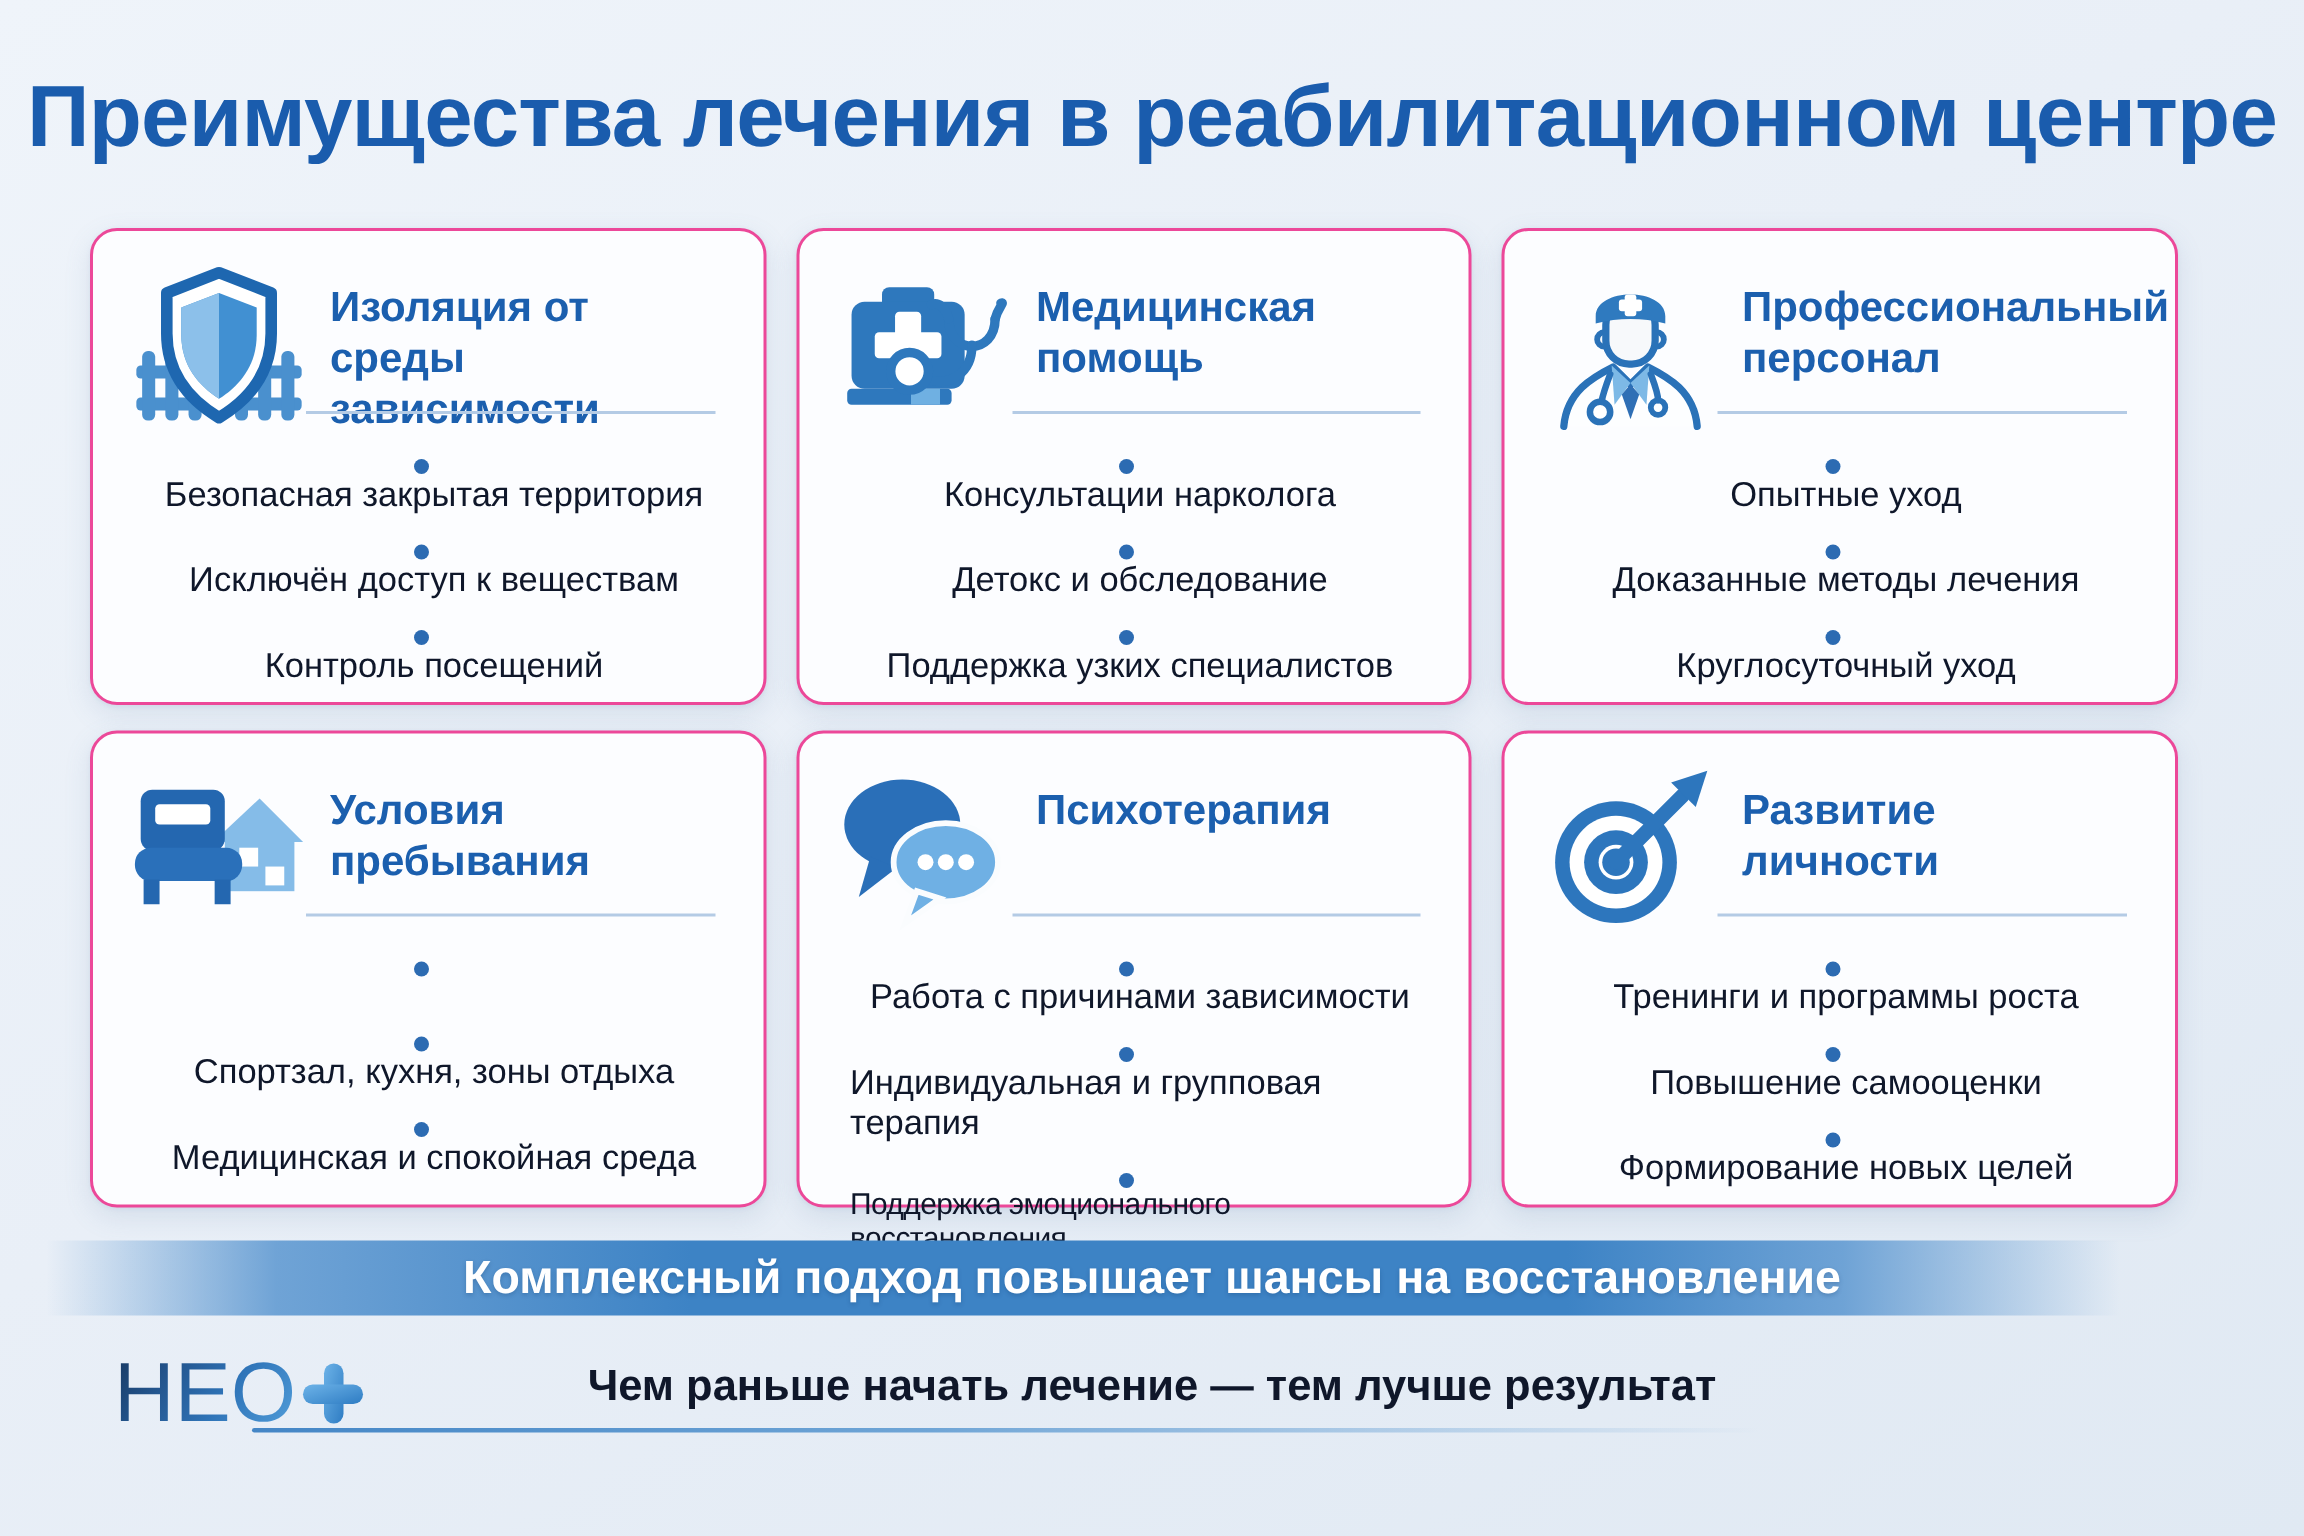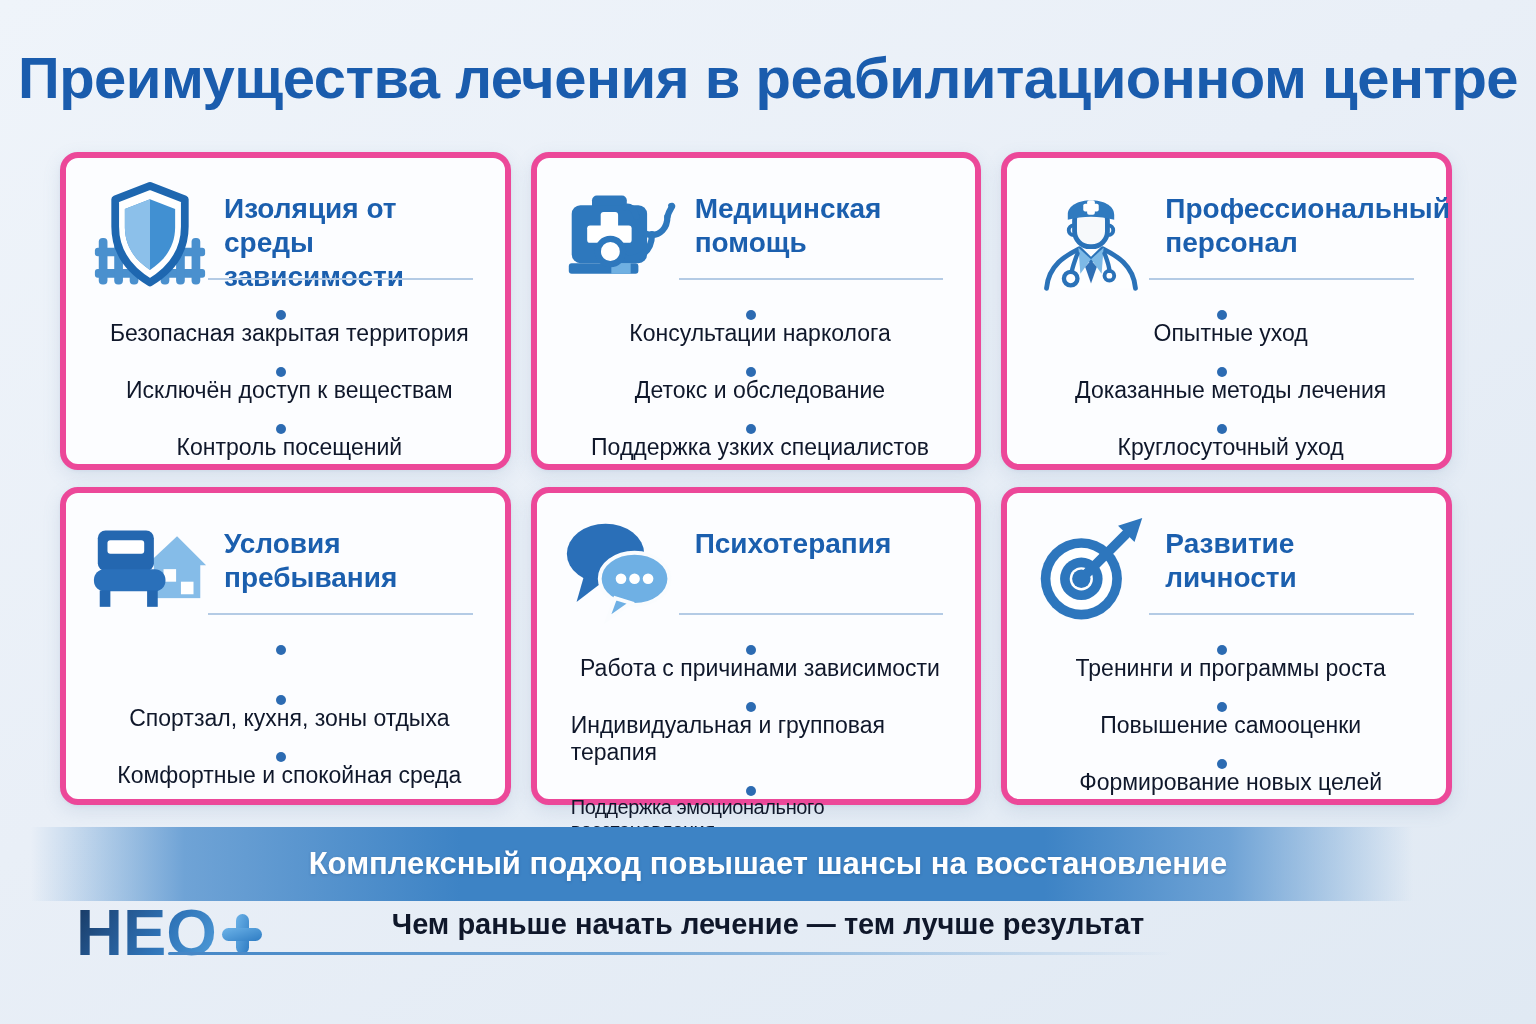--- a/index.html
+++ b/index.html
@@ -13,45 +13,45 @@
     position:absolute;top:44px;left:0;width:100%;text-align:center;
     font-size:58px;font-weight:bold;color:#1a5cad;letter-spacing:-0.5px;
   }
   .grid{
     position:absolute;left:60px;top:152px;width:1392px;
     display:grid;grid-template-columns:repeat(3,1fr);grid-template-rows:318px 318px;
     column-gap:20px;row-gap:17px;
   }
   .card{
     position:relative;background:#fcfdff;border-radius:18px;box-sizing:border-box;
-    border:6px solid #ec4899;
+    border:2px solid #ec4899;
     box-shadow:0 6px 18px rgba(105,135,175,.16),0 1px 3px rgba(105,135,175,.10);
   }
   .card-head{position:absolute;left:26px;top:22px;right:30px;display:flex;gap:16px;align-items:flex-start;}
   .icon-box{width:116px;height:116px;flex:none;}
   .icon-box svg{width:100%;height:100%;display:block;}
   .card-title{font-size:28px;font-weight:bold;color:#1b5fae;line-height:1.22;padding-top:12px;}
   .card-divider{position:absolute;left:142px;right:32px;top:120px;height:2px;background:#b4cbe5;}
   .bullets{position:absolute;left:34px;top:152px;right:26px;}
   .bullet{display:flex;align-items:center;margin-bottom:20px;min-height:30px;
     font-size:23px;color:#0f172a;flex-direction:column;}
   .dot{width:10px;height:10px;border-radius:50%;background:#2c6bb2;margin-right:17px;flex:none;}
   .bullet.condensed .bullet-text{font-size:20px;letter-spacing:-0.4px;}
   .banner{
-    position:absolute;top:827px;left:0;width:1536px;height:74px;
+    position:absolute;top:827px;left:0;width:1536px;height:50px;
     display:flex;align-items:center;justify-content:center;
     background:linear-gradient(90deg,
       rgba(103,160,214,0) 2%,rgba(90,150,208,.85) 12%,#3d83c5 30%,
       #3d83c5 68%,rgba(90,150,208,.85) 80%,rgba(103,160,214,0) 92%);
   }
   .banner-text{color:#ffffff;font-size:31px;font-weight:bold;text-shadow:0 1px 3px rgba(10,50,100,.25);}
   .footer{position:absolute;top:900px;left:0;width:1536px;height:124px;}
   .logo{position:absolute;left:76px;top:0px;display:flex;align-items:center;}
   .logo-text{
-    font-size:65px;font-weight:700;letter-spacing:0px;color:#27609f;
+    font-size:56px;font-weight:400;letter-spacing:0px;color:#27609f;
     line-height:1;
   }
   @supports (-webkit-background-clip:text){
     .logo-text{
       background:linear-gradient(125deg,#17375f 0%,#24568f 30%,#2f74b8 60%,#53a0dc 100%);
       -webkit-background-clip:text;background-clip:text;color:transparent;
     }
   }
   .logo-plus{width:46px;height:46px;margin-left:2px;margin-top:2px;}
   .tagline{position:absolute;top:8px;left:0;width:100%;text-align:center;
@@ -203,21 +203,21 @@
     <div class="bullets">
       <div class="bullet">
           <span class="dot"></span>
         </div>
       <div class="bullet">
           <span class="dot"></span>
           <span class="bullet-text">Спортзал, кухня, зоны отдыха</span>
         </div>
       <div class="bullet">
           <span class="dot"></span>
-          <span class="bullet-text">Комфортные и спокойная среда</span>
+          <span class="bullet-text">Медицинская и спокойная среда</span>
         </div>
     </div>
   </div>
 
   <div class="card">
     <div class="card-head">
       <div class="icon-box">
         <svg viewBox="0 0 120 120">
           <g fill="#2a6fb8">
             <ellipse cx="44" cy="40" rx="40" ry="31"></ellipse>

